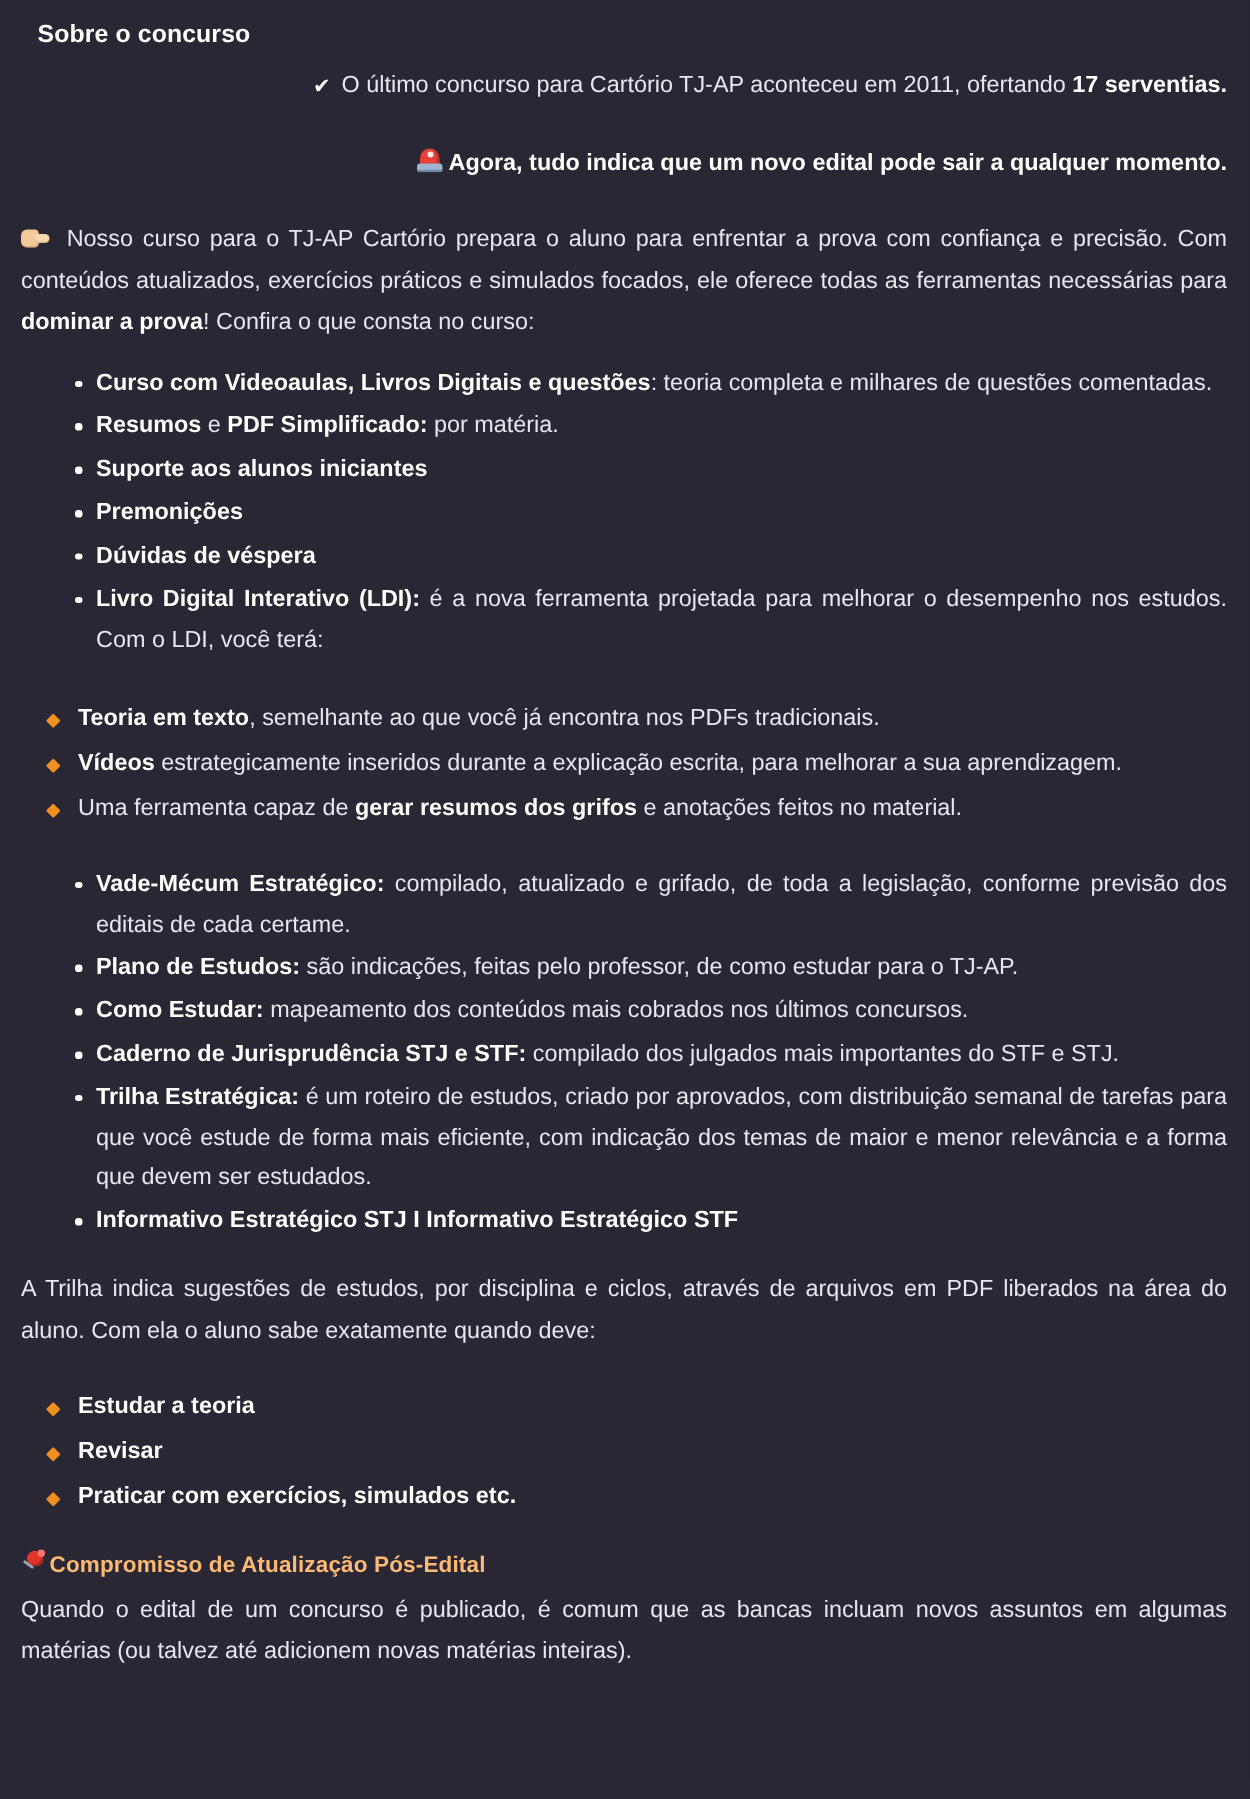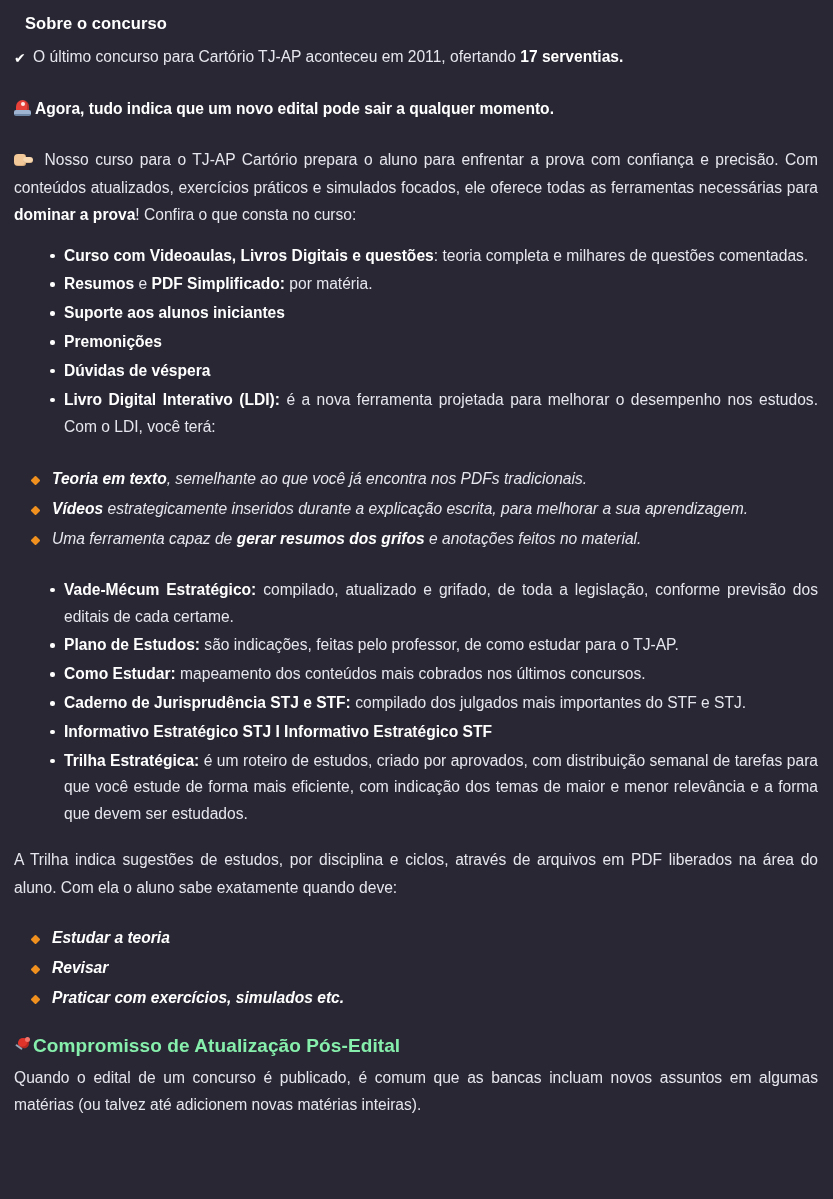--- a/index.html
+++ b/index.html
@@ -27,38 +27,38 @@
   
   .section-title {
     font-size: 16.5px;
     font-weight: bold;
     color: #ffffff;
     line-height: 1.35;
     margin: 4px 0 9px 11px;
     letter-spacing: .1px;
   }
   .pin-title {
-    font-size: 19px;
+    font-size: 15px;
     font-weight: bold;
-    color: #86efac;
+    color: #fdba74;
     line-height: 1.35;
     margin: 22px 0 5px 0;
     letter-spacing: .1px;
   }
 
   
   p.body {
     font-size: 15.6px;
     line-height: 1.76;
     margin: 0 0 14px 0;
     color: #e6e6ee;
     text-align: justify;
     text-justify: inter-word;
   }
-  p.nojust { text-align: left; }
+  p.nojust { text-align: right; }
 
   b, strong { font-weight: bold; color: #ffffff; }
 
   
   .emoji {
     display: inline-block;
     font-family: "DejaVu Sans", sans-serif;
     font-style: normal;
     vertical-align: -1px;
   }
@@ -172,21 +172,20 @@
     background: #ffffff;
     border-radius: 50%;
   }
   ul.disc.indent2 > li { padding-left: 50px; }
   ul.disc.indent2 > li::before { left: 36px; }
 
   ul.diamond {
     list-style: none;
     margin: 0 0 6px 0;
     padding: 0;
-    font-style: italic;
   }
   ul.diamond > li {
     position: relative;
     font-size: 15.6px;
     line-height: 1.72;
     color: #e6e6ee;
     padding-left: 38px;
     margin: 0 0 3px 0;
     text-align: left;
   }
@@ -238,22 +237,22 @@
     <li><span>Uma ferramenta capaz de </span><b>gerar resumos dos grifos</b><span> e anotações feitos no material.</span></li>
   </ul>
 
   <div class="spacer-md"></div>
 
   <ul class="disc indent2">
     <li><b>Vade-Mécum Estratégico:</b><span> compilado, atualizado e grifado, de toda a legislação, conforme previsão dos editais de cada certame.</span></li>
     <li><b>Plano de Estudos:</b><span> são indicações, feitas pelo professor, de como estudar para o TJ-AP.</span></li>
     <li><b>Como Estudar:</b><span> mapeamento dos conteúdos mais cobrados nos últimos concursos.</span></li>
     <li><b>Caderno de Jurisprudência STJ e STF:</b><span> compilado dos julgados mais importantes do STF e STJ.</span></li>
+    <li><b>Trilha Estratégica:</b><span> é um roteiro de estudos, criado por aprovados, com distribuição semanal de tarefas para que você estude de forma mais eficiente, com indicação dos temas de maior e menor relevância e a forma que devem ser estudados.</span></li>
     <li><b>Informativo Estratégico STJ I Informativo Estratégico STF</b><span></span></li>
-    <li><b>Trilha Estratégica:</b><span> é um roteiro de estudos, criado por aprovados, com distribuição semanal de tarefas para que você estude de forma mais eficiente, com indicação dos temas de maior e menor relevância e a forma que devem ser estudados.</span></li>
   </ul>
 
   <div class="spacer-sm"></div>
 
   <p class="body">A Trilha indica sugestões de estudos, por disciplina e ciclos, através de arquivos em PDF liberados na área do aluno. Com ela o aluno sabe exatamente quando deve:</p>
 
   <div class="spacer-sm"></div>
 
   <ul class="diamond">
     <li><b>Estudar a teoria</b></li>

